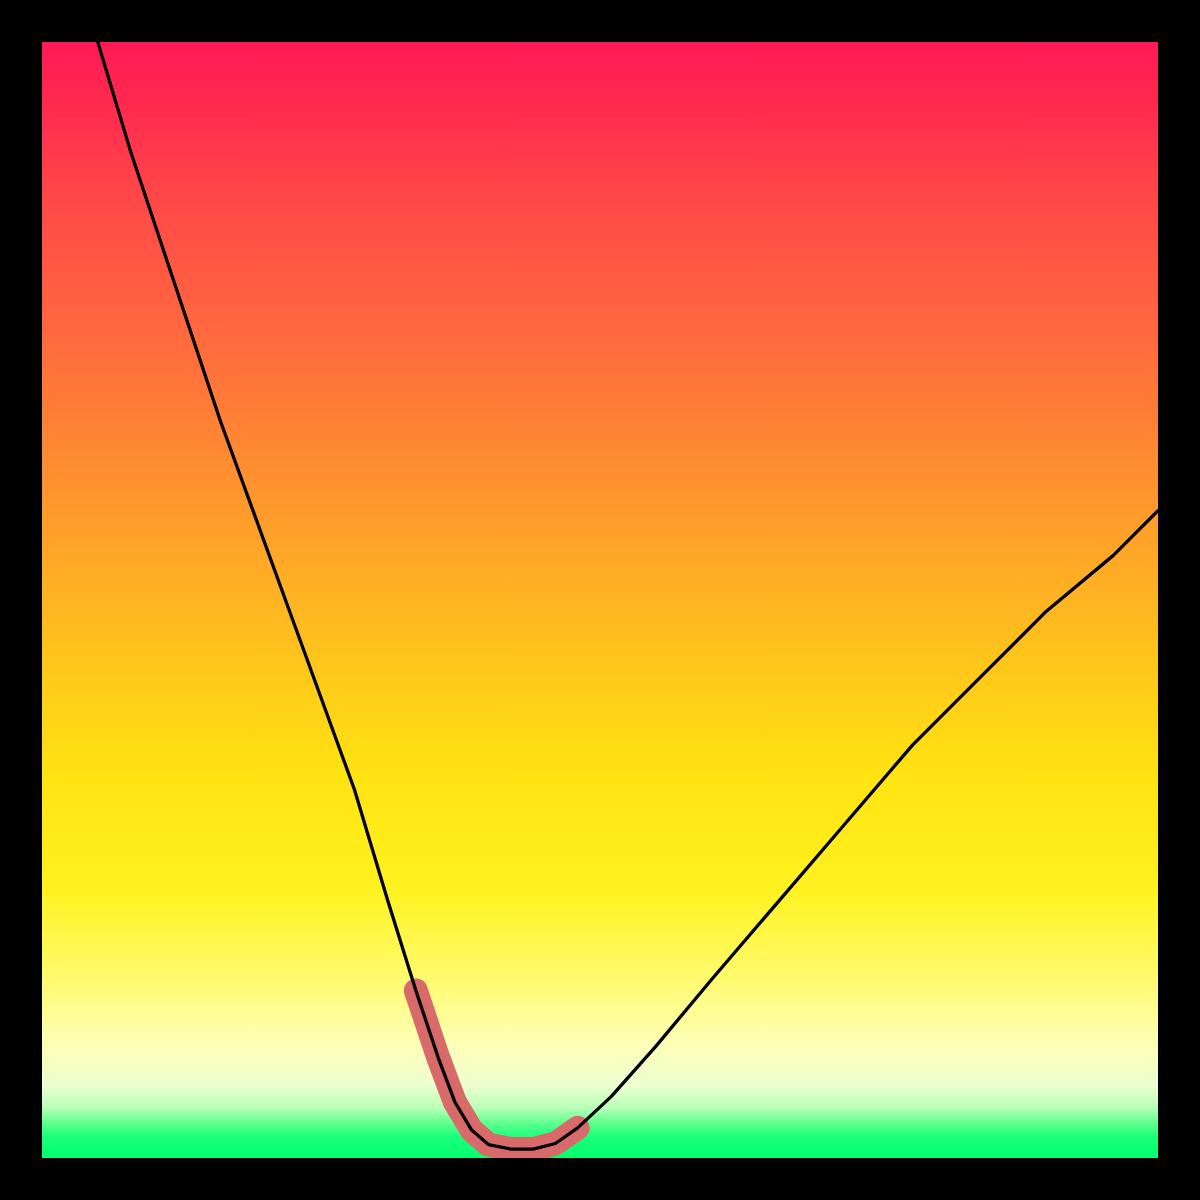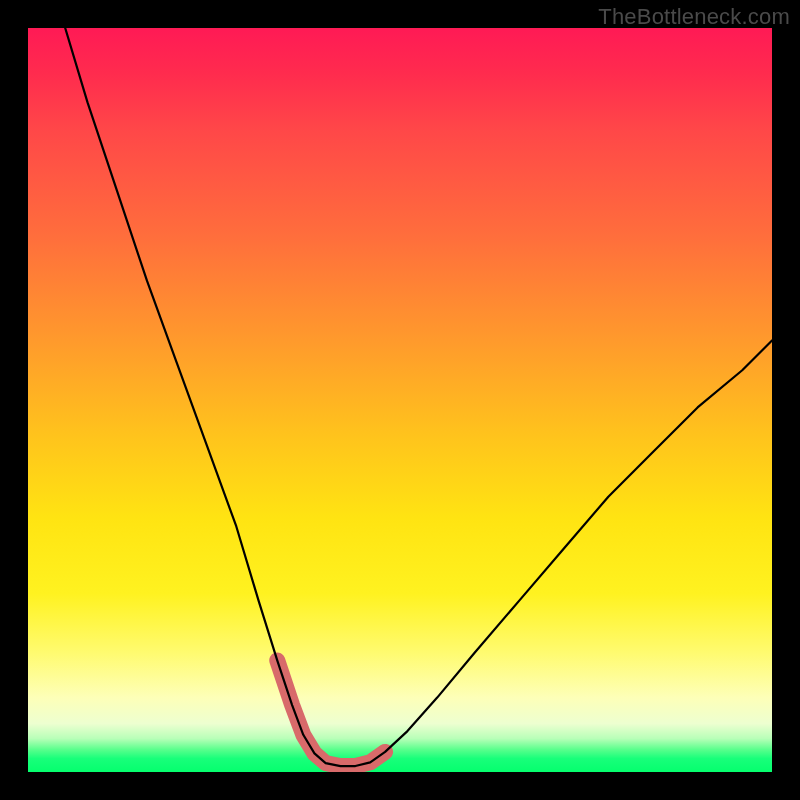--- a/index.html
+++ b/index.html
@@ -67,14 +67,13 @@
 <body>
 
 <div class="frame">
   <div class="plot">
     <div class="gradient-bg"></div>
     <svg class="curve" viewBox="0 0 744 744" preserveAspectRatio="none">
       <path id="path-highlight" fill="none" stroke="#d86a6a" stroke-width="16" stroke-linecap="round" stroke-linejoin="round" d="M249.24 632.40 L264.12 677.04 L275.28 706.80 L286.44 725.40 L297.60 735.07 L312.48 738.05 L327.36 738.05 L342.24 734.33 L357.12 723.91"></path>
       <path id="path-main" fill="none" stroke="#000" stroke-width="2.2" stroke-linecap="round" stroke-linejoin="round" d="M37.20 0.00 L59.52 74.40 L89.28 163.68 L119.04 252.96 L148.80 334.80 L178.56 416.64 L208.32 498.48 L230.64 572.88 L249.24 632.40 L264.12 677.04 L275.28 706.80 L286.44 725.40 L297.60 735.07 L312.48 738.05 L327.36 738.05 L342.24 734.33 L357.12 723.91 L379.44 703.08 L409.20 669.60 L446.40 624.96 L491.04 572.88 L535.68 520.80 L580.32 468.72 L624.96 424.08 L669.60 379.44 L714.24 342.24 L744.00 312.48"></path>
     </svg>
   </div>
-  <div class="watermark">TheBottleneck.com</div>
 </div>
 
 </body></html>

